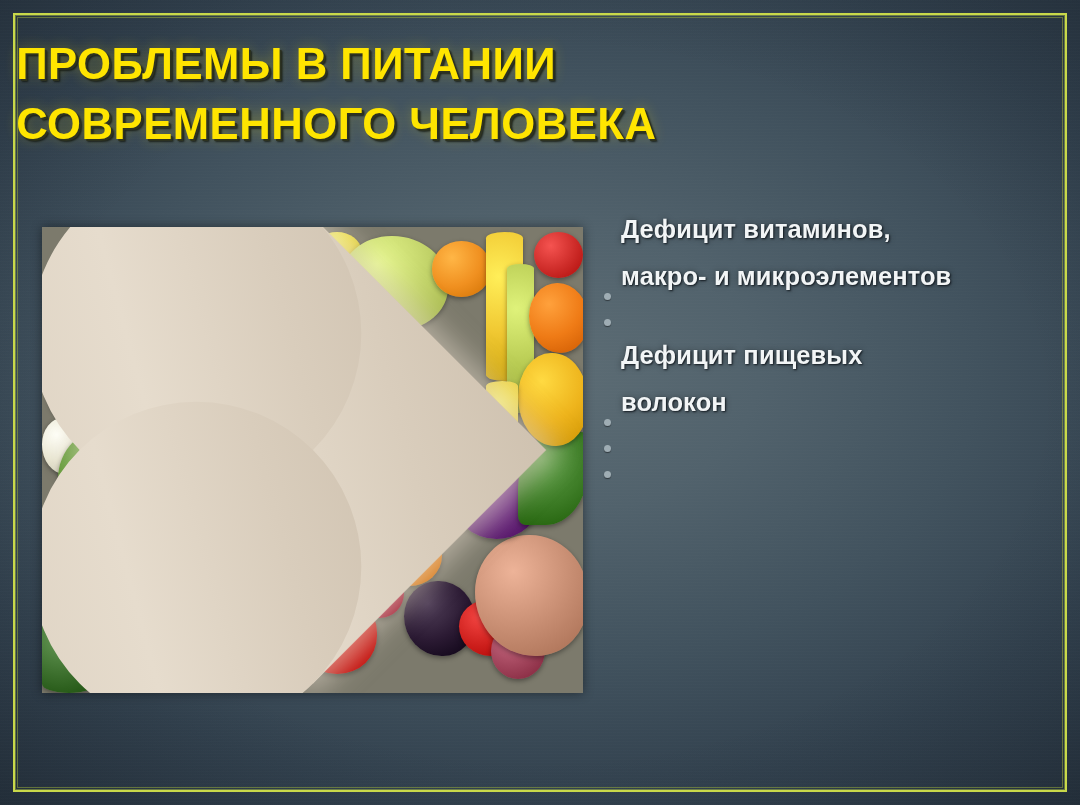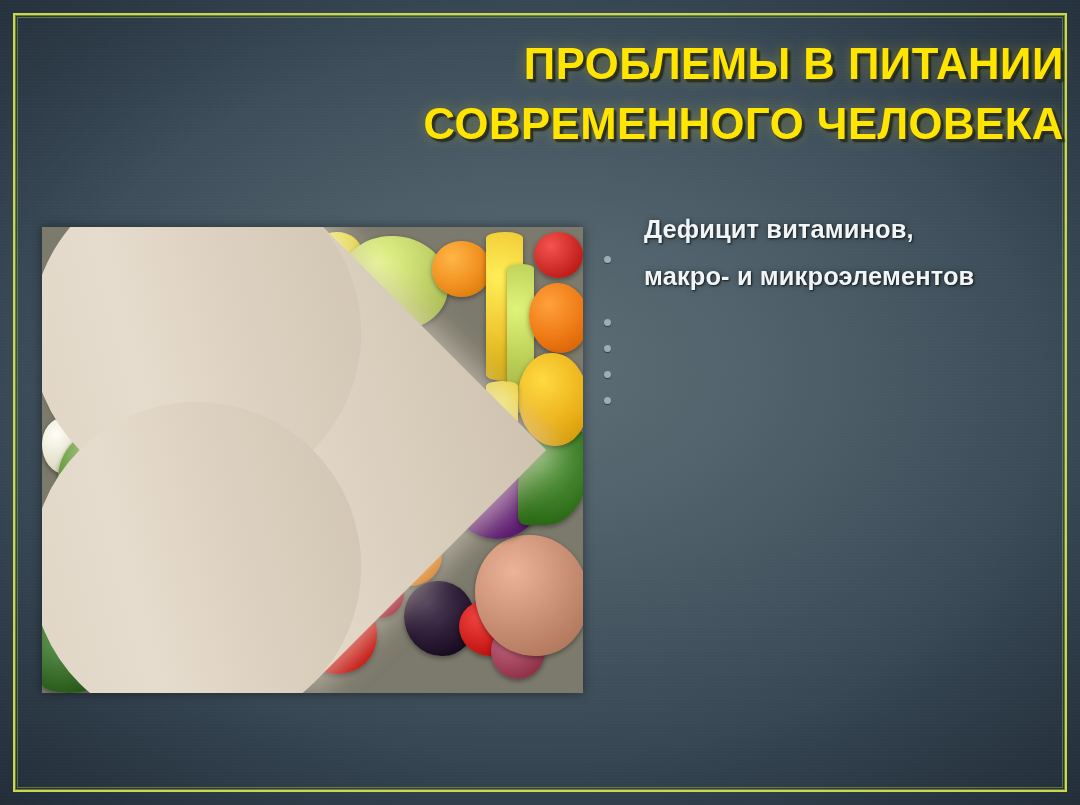--- a/index.html
+++ b/index.html
@@ -41,21 +41,21 @@
   }
   #frame-inner{
     position:absolute;left:17px;top:17px;right:17px;bottom:17px;
     border:1px solid rgba(150,170,60,.55);
     pointer-events:none;
   }
 
   
   #title{
     position:absolute;left:0;right:0;top:34px;
-    text-align:right;
+    text-align:left;
     pointer-events:none;
   }
   #title .tline{
     display:block;
     color:#ffe500;
     font-size:45px;
     font-weight:bold;
     line-height:60px;
     letter-spacing:.5px;
     transform:scaleX(.97);
@@ -94,23 +94,22 @@
   .blob{position:absolute;border-radius:48% 52% 46% 54%;}
   .blob.r{border-radius:50%;}
   .blob.long{border-radius:42px/14px;}
   .blob.leaf{border-radius:60% 10% 60% 10%;}
 
   
   #bullets{
     position:absolute;left:604px;top:206px;width:446px;
   }
   .bullet{
-    display:flex;align-items:center;
+    display:flex;align-items:flex-end;
     margin-bottom:6px;
-    gap:23px;
   }
   .bullet .dot{
     flex:0 0 auto;
     width:7px;height:7px;border-radius:50%;
     background:#9fadb4;
     margin:13px 10px 0 0;
     box-shadow:0 1px 1px rgba(0,0,0,.45);
   }
   .bullet .txt{
     color:#f2f5f6;
@@ -185,20 +184,22 @@
       <div class="bullet">
         <span class="dot"></span>
         <span class="txt"> Дефицит витаминов,
 макро- и микроэлементов</span>
       </div>
       <div class="bullet">
         <span class="dot"></span>
       </div>
       <div class="bullet">
         <span class="dot"></span>
+        <span class="txt">Дефицит пищевых
+волокон</span>
       </div>
       <div class="bullet">
         <span class="dot"></span>
       </div>
       <div class="bullet">
         <span class="dot"></span>
       </div>
     </div>
 
 </div>

